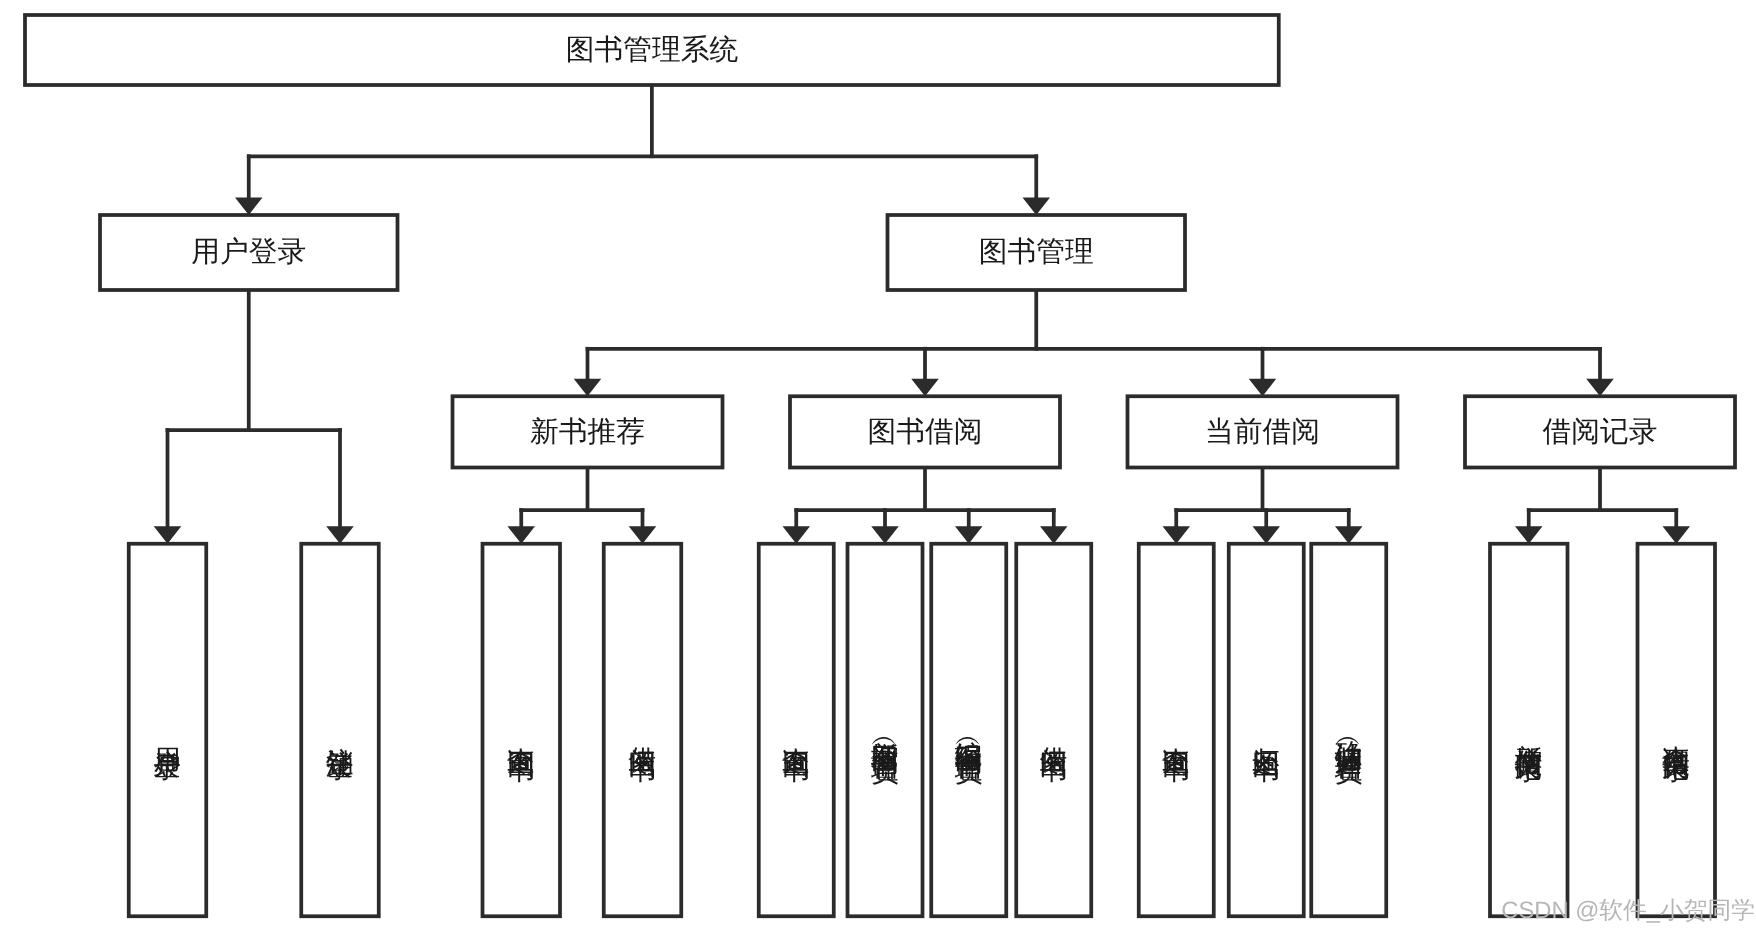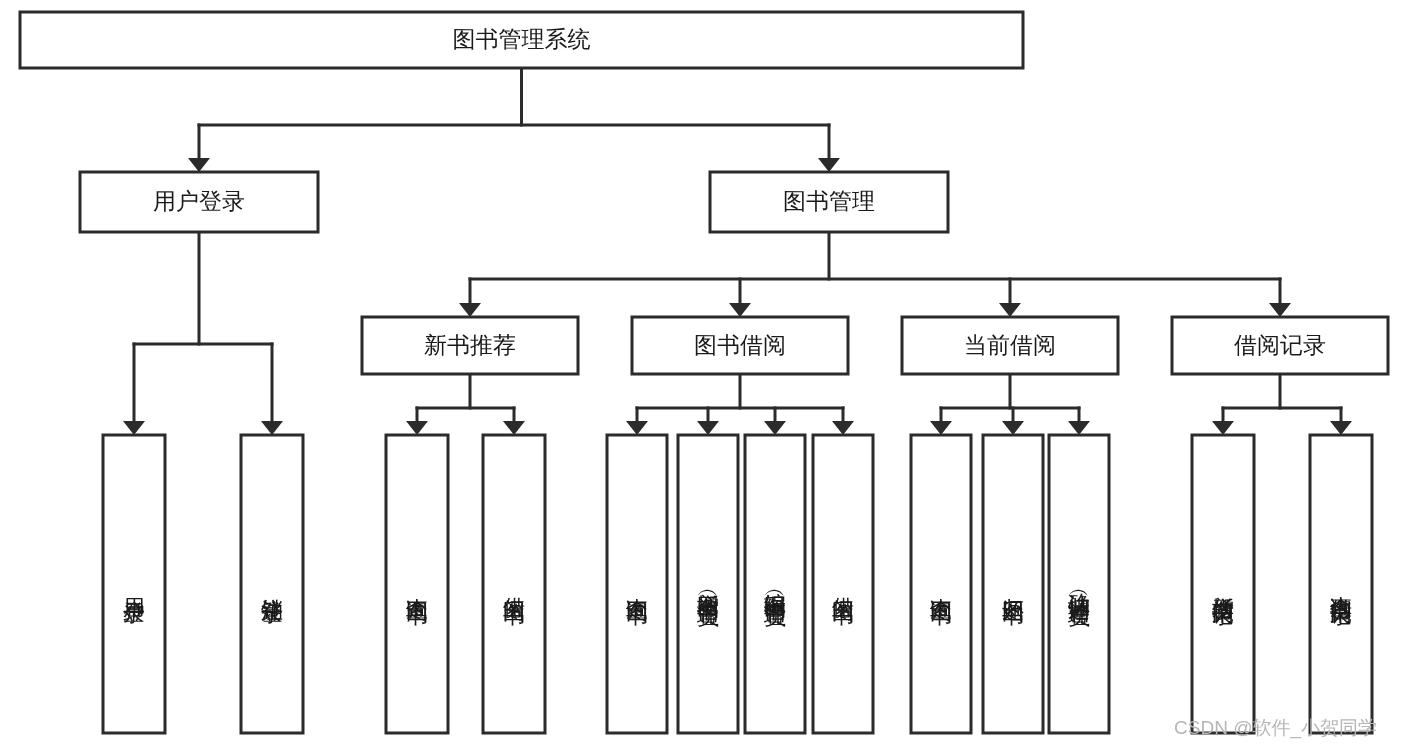--- a/index.html
+++ b/index.html
@@ -60,21 +60,21 @@
     text-orientation: upright;
     font-family: "Liberation Sans", "DejaVu Sans", sans-serif;
     font-size: 22px;
     line-height: 1.08;
     letter-spacing: 2px;
     color: #1a1a1a;
     white-space: nowrap;
   }
   .watermark {
     position: absolute;
-    right: 28px;
+    right: 1px;
     bottom: 6px;
     font-family: "Liberation Sans", "DejaVu Sans", sans-serif;
     font-size: 19px;
     color: #b6b6b6;
     white-space: nowrap;
     user-select: none;
   }
 </style>
 </head>
 <body>

